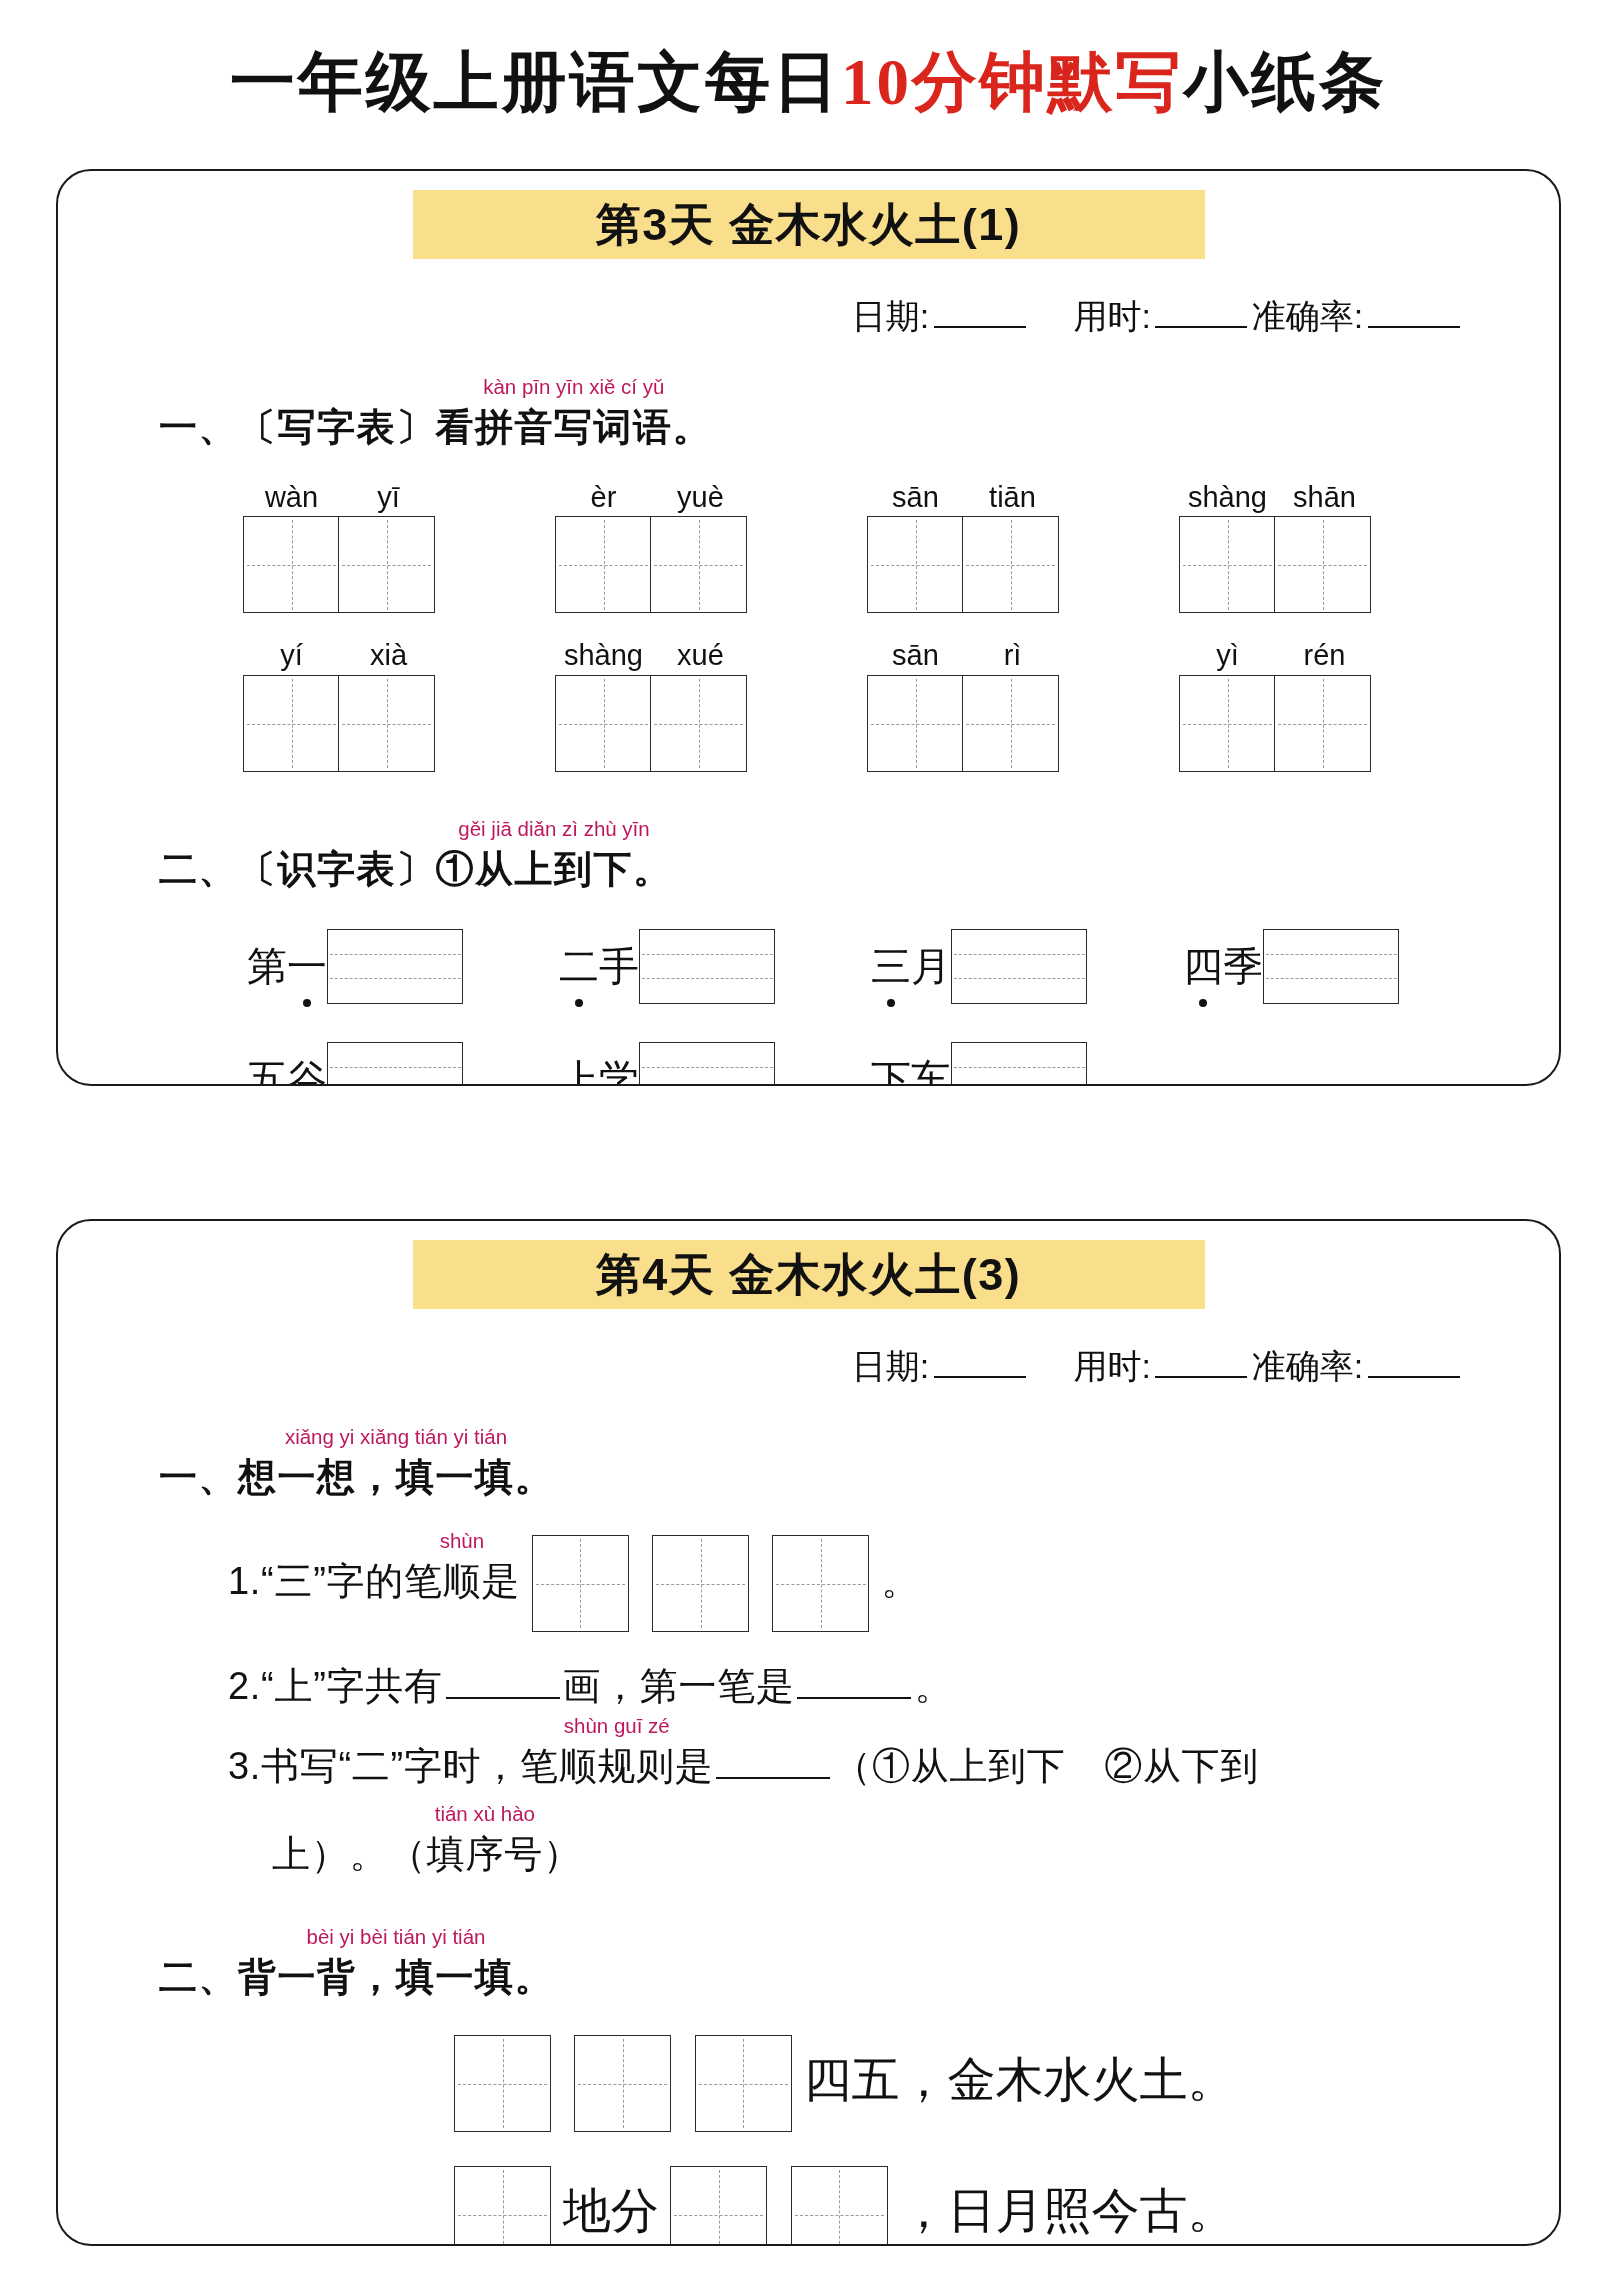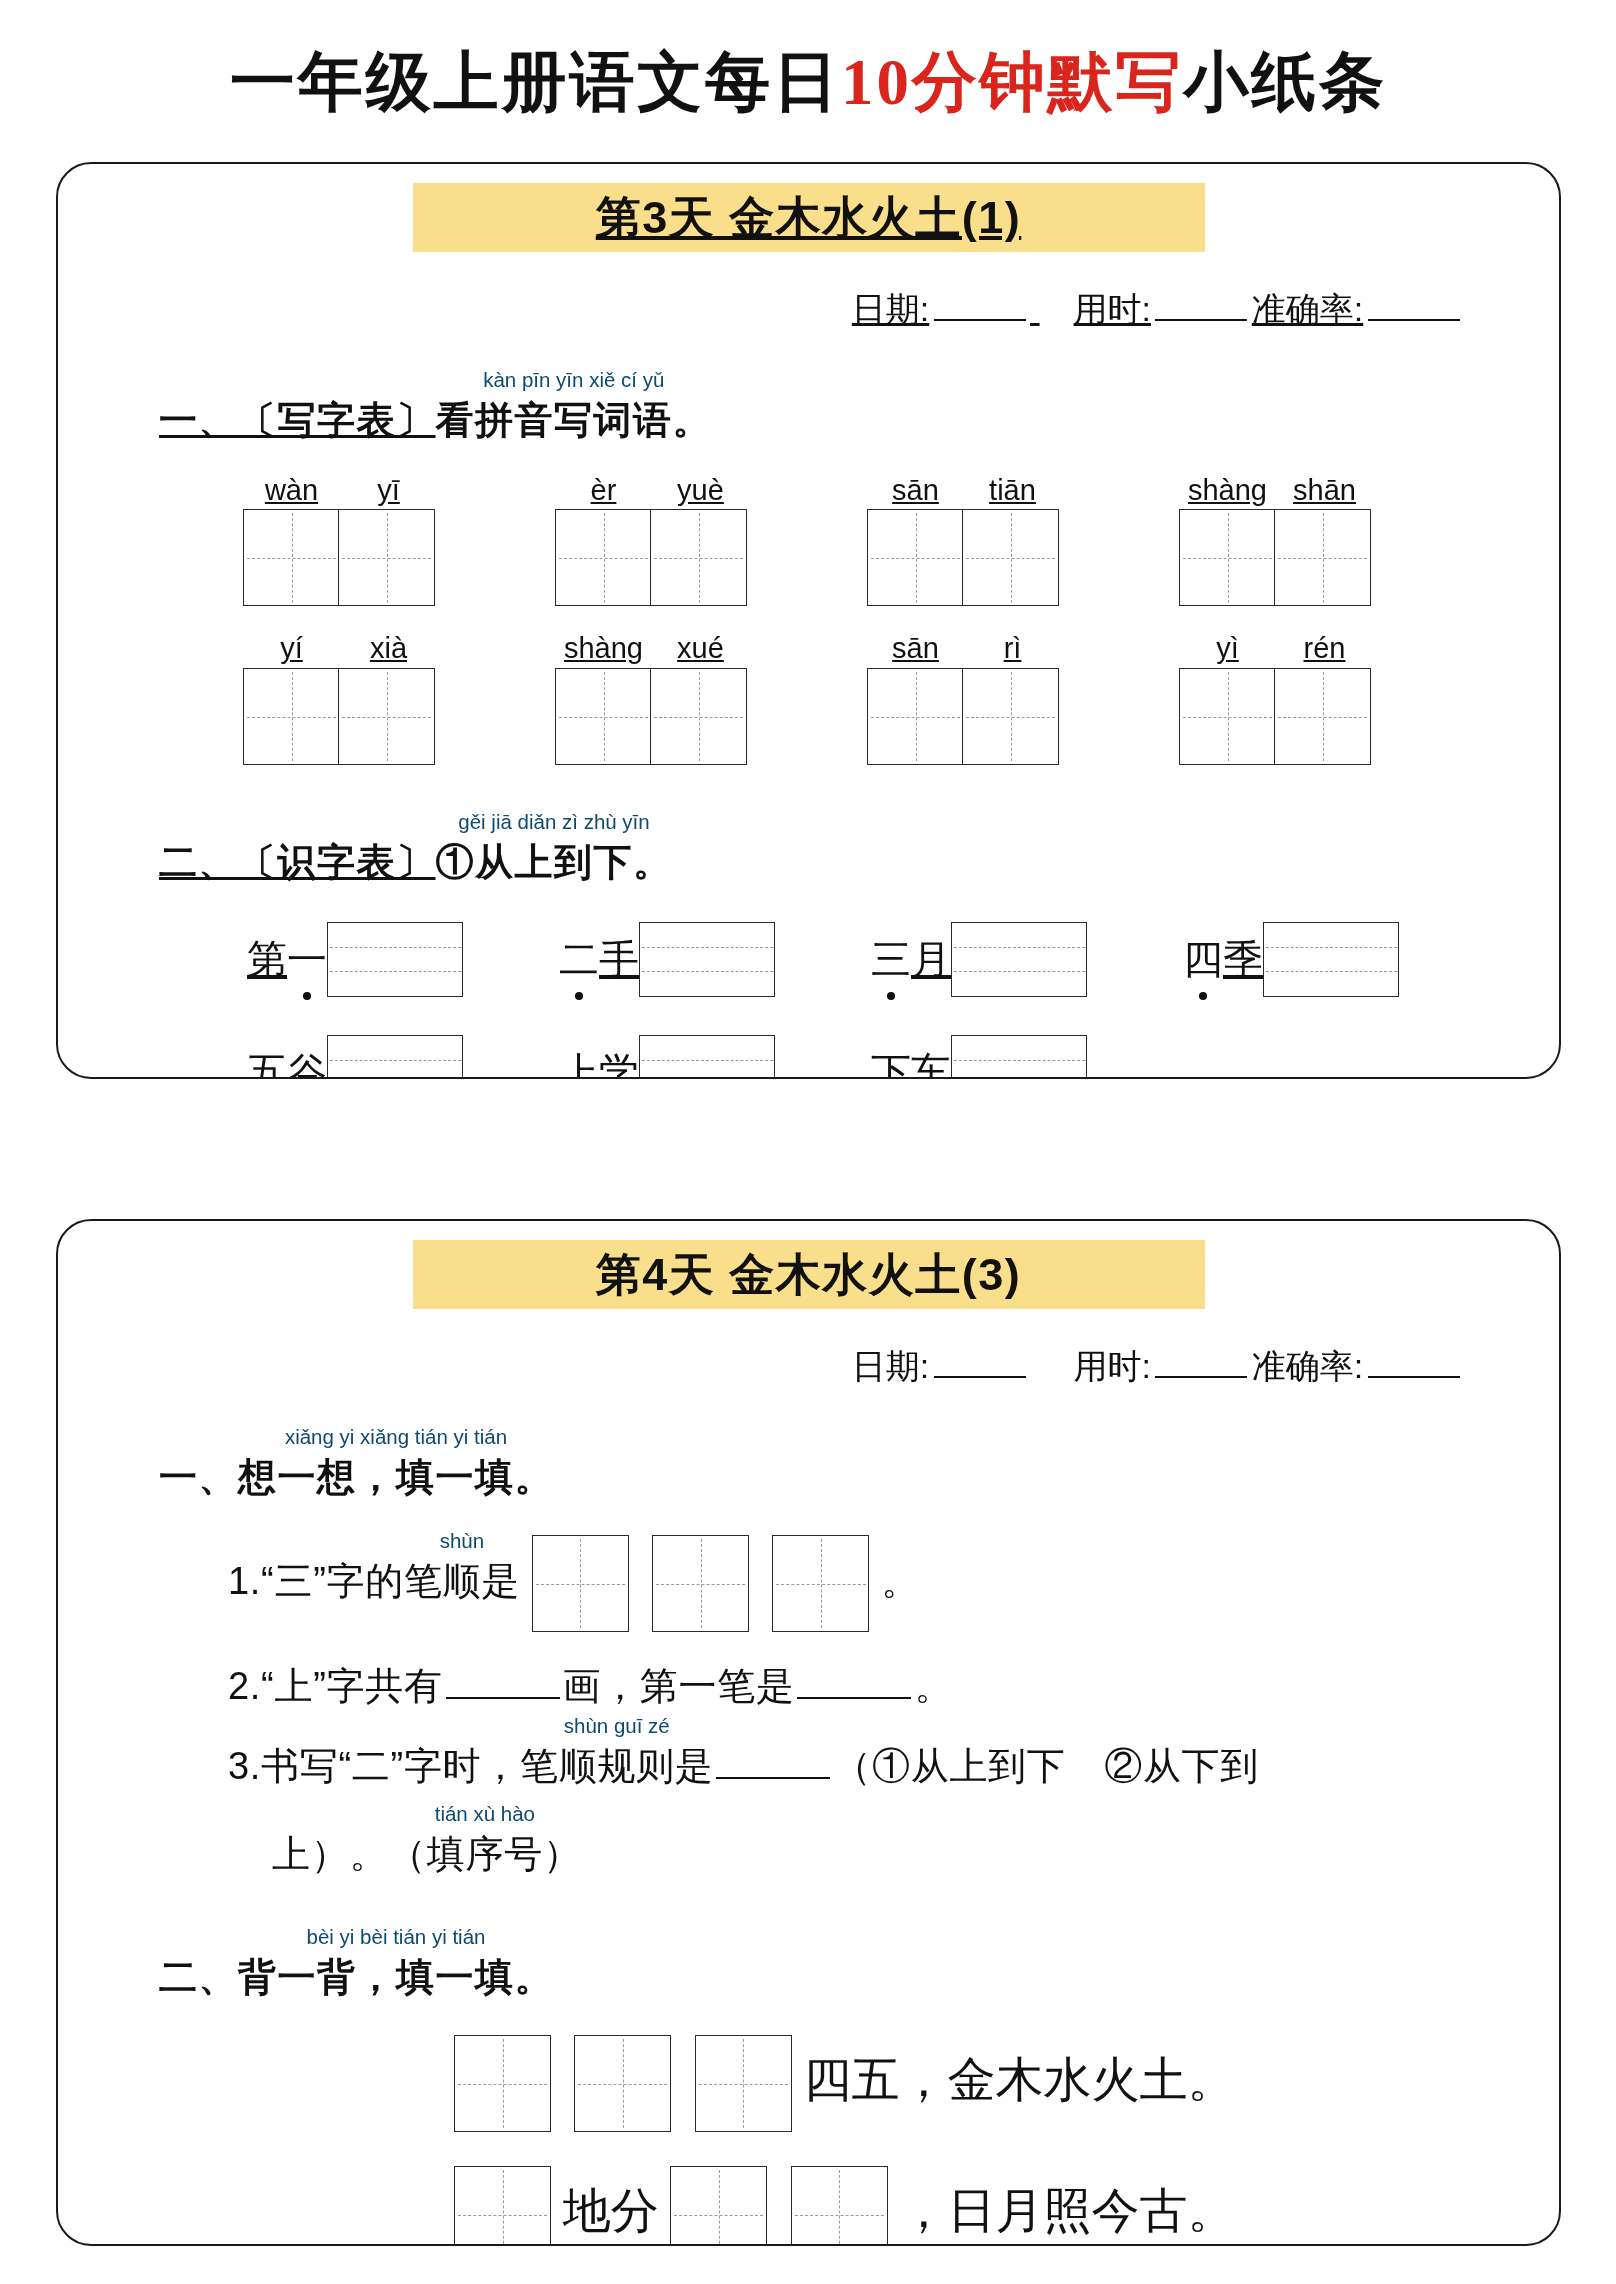--- a/index.html
+++ b/index.html
@@ -22,21 +22,21 @@
     font-size:65px; font-weight:bold; letter-spacing:2.9px;
     white-space:nowrap;
   }
   .page-title .hl { color:var(--title_highlight); }
 
   .card {
     position:absolute; left:56px; width:1505px;
     border:2.9px solid #1a1a1a; border-radius:35px; background:#fff;
     overflow:hidden;
   }
-  #card-day3 { top:162px; height:917px;text-decoration:underline; }
+  #card-day3 { top:169px; height:917px; }
   #card-day4 { top:1219px; height:1027px; }
 
   .banner {
     width:792px; height:69px; margin:19px auto 0;
     background:var(--banner);
     display:flex; align-items:center; justify-content:center;
     font-size:45px; font-weight:bold; letter-spacing:1.5px;
   }
   .meta { margin-top:35px; padding-right:95px; text-align:right; font-size:34px; }
   .meta .gap-l { margin-left:34px; }
@@ -45,21 +45,21 @@
   .blank-q { width:114px; margin:0 2.9px; }
 
   .sec-head { padding-left:101px; font-size:38px; font-weight:bold; letter-spacing:1.5px; }
   .sec-head.first { margin-top:62px; }
   .sec-head.second { margin-top:72px; }
 
   .rb { position:relative; display:inline-block; }
   .rb .py {
     position:absolute; left:50%; bottom:100%; transform:translateX(-50%);
     font-size:20.5px; font-weight:normal; letter-spacing:0; white-space:nowrap;
-    margin-bottom:2.9px; color:#0c4a6e;
+    margin-bottom:2.9px; color:#be185d;
   }
 
   .pw-grid { display:grid; grid-template-columns:repeat(4, 312px); padding-left:185px; }
   .pw-grid.row1 { margin-top:20.5px; }
   .pw-grid.row2 { margin-top:19px; }
   .pw-group { width:194px; }
   .pw-py {
     display:flex; justify-content:flex-end; align-items:flex-end;
     height:40px; font-size:29px; white-space:nowrap;
   }

